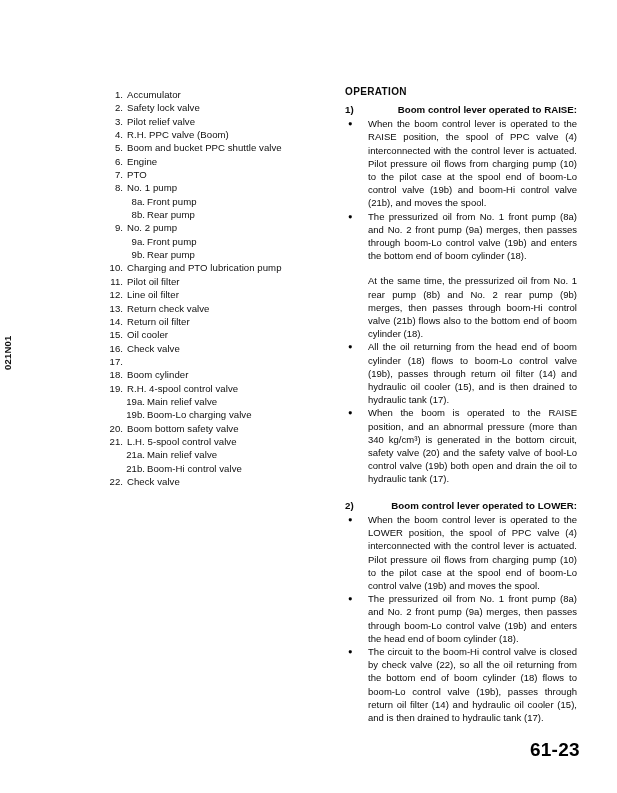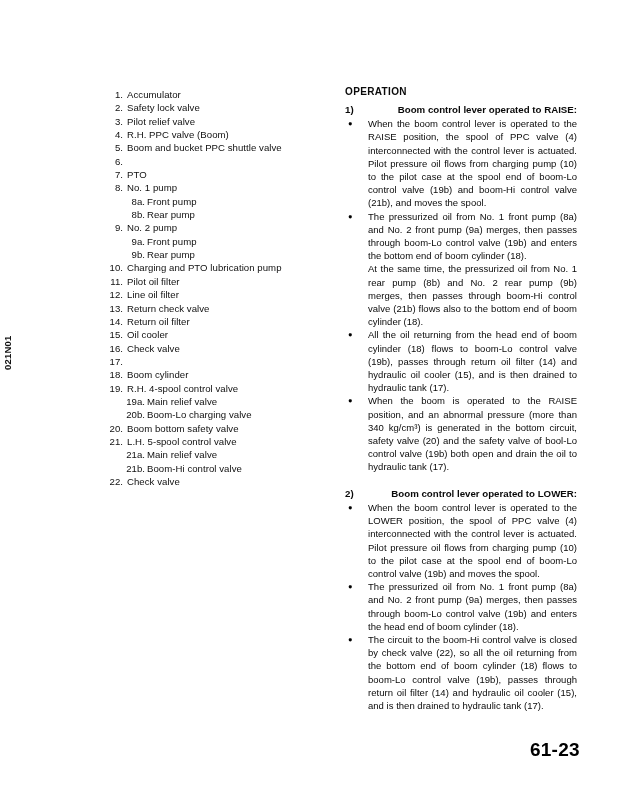--- a/index.html
+++ b/index.html
@@ -116,21 +116,21 @@
   }
   .para {
     font-size: 9.5px;
     line-height: 13.2px;
     text-align: justify;
     text-justify: inter-word;
     letter-spacing: 0.02px;
     margin: 0;
   }
   .para + .para {
-    margin-top: 0;
+    margin-top: 12px;
   }
   .gap-md { height: 11px; }
 
   
   .page-number {
     position: absolute;
     right: 37px;
     bottom: 32px;
     font-size: 19px;
     font-weight: bold;
@@ -161,20 +161,21 @@
       <div class="part-item">
         <span class="num">4.</span>
         <span class="txt">R.H. PPC valve (Boom)</span>
       </div>
       <div class="part-item">
         <span class="num">5.</span>
         <span class="txt">Boom and bucket PPC shuttle valve</span>
       </div>
       <div class="part-item">
         <span class="num">6.</span>
+        <span class="txt">Engine</span>
       </div>
       <div class="part-item">
         <span class="num">7.</span>
         <span class="txt">PTO</span>
       </div>
       <div class="part-item">
         <span class="num">8.</span>
         <span class="txt">No. 1 pump</span>
       </div>
       <div class="part-item sub">
@@ -234,21 +235,21 @@
       </div>
       <div class="part-item">
         <span class="num">19.</span>
         <span class="txt">R.H. 4-spool control valve</span>
       </div>
       <div class="part-item sub">
         <span class="num">19a.</span>
         <span class="txt">Main relief valve</span>
       </div>
       <div class="part-item sub">
-        <span class="num">20b.</span>
+        <span class="num">19b.</span>
         <span class="txt">Boom-Lo charging valve</span>
       </div>
       <div class="part-item">
         <span class="num">20.</span>
         <span class="txt">Boom bottom safety valve</span>
       </div>
       <div class="part-item">
         <span class="num">21.</span>
         <span class="txt">L.H. 5-spool control valve</span>
       </div>

